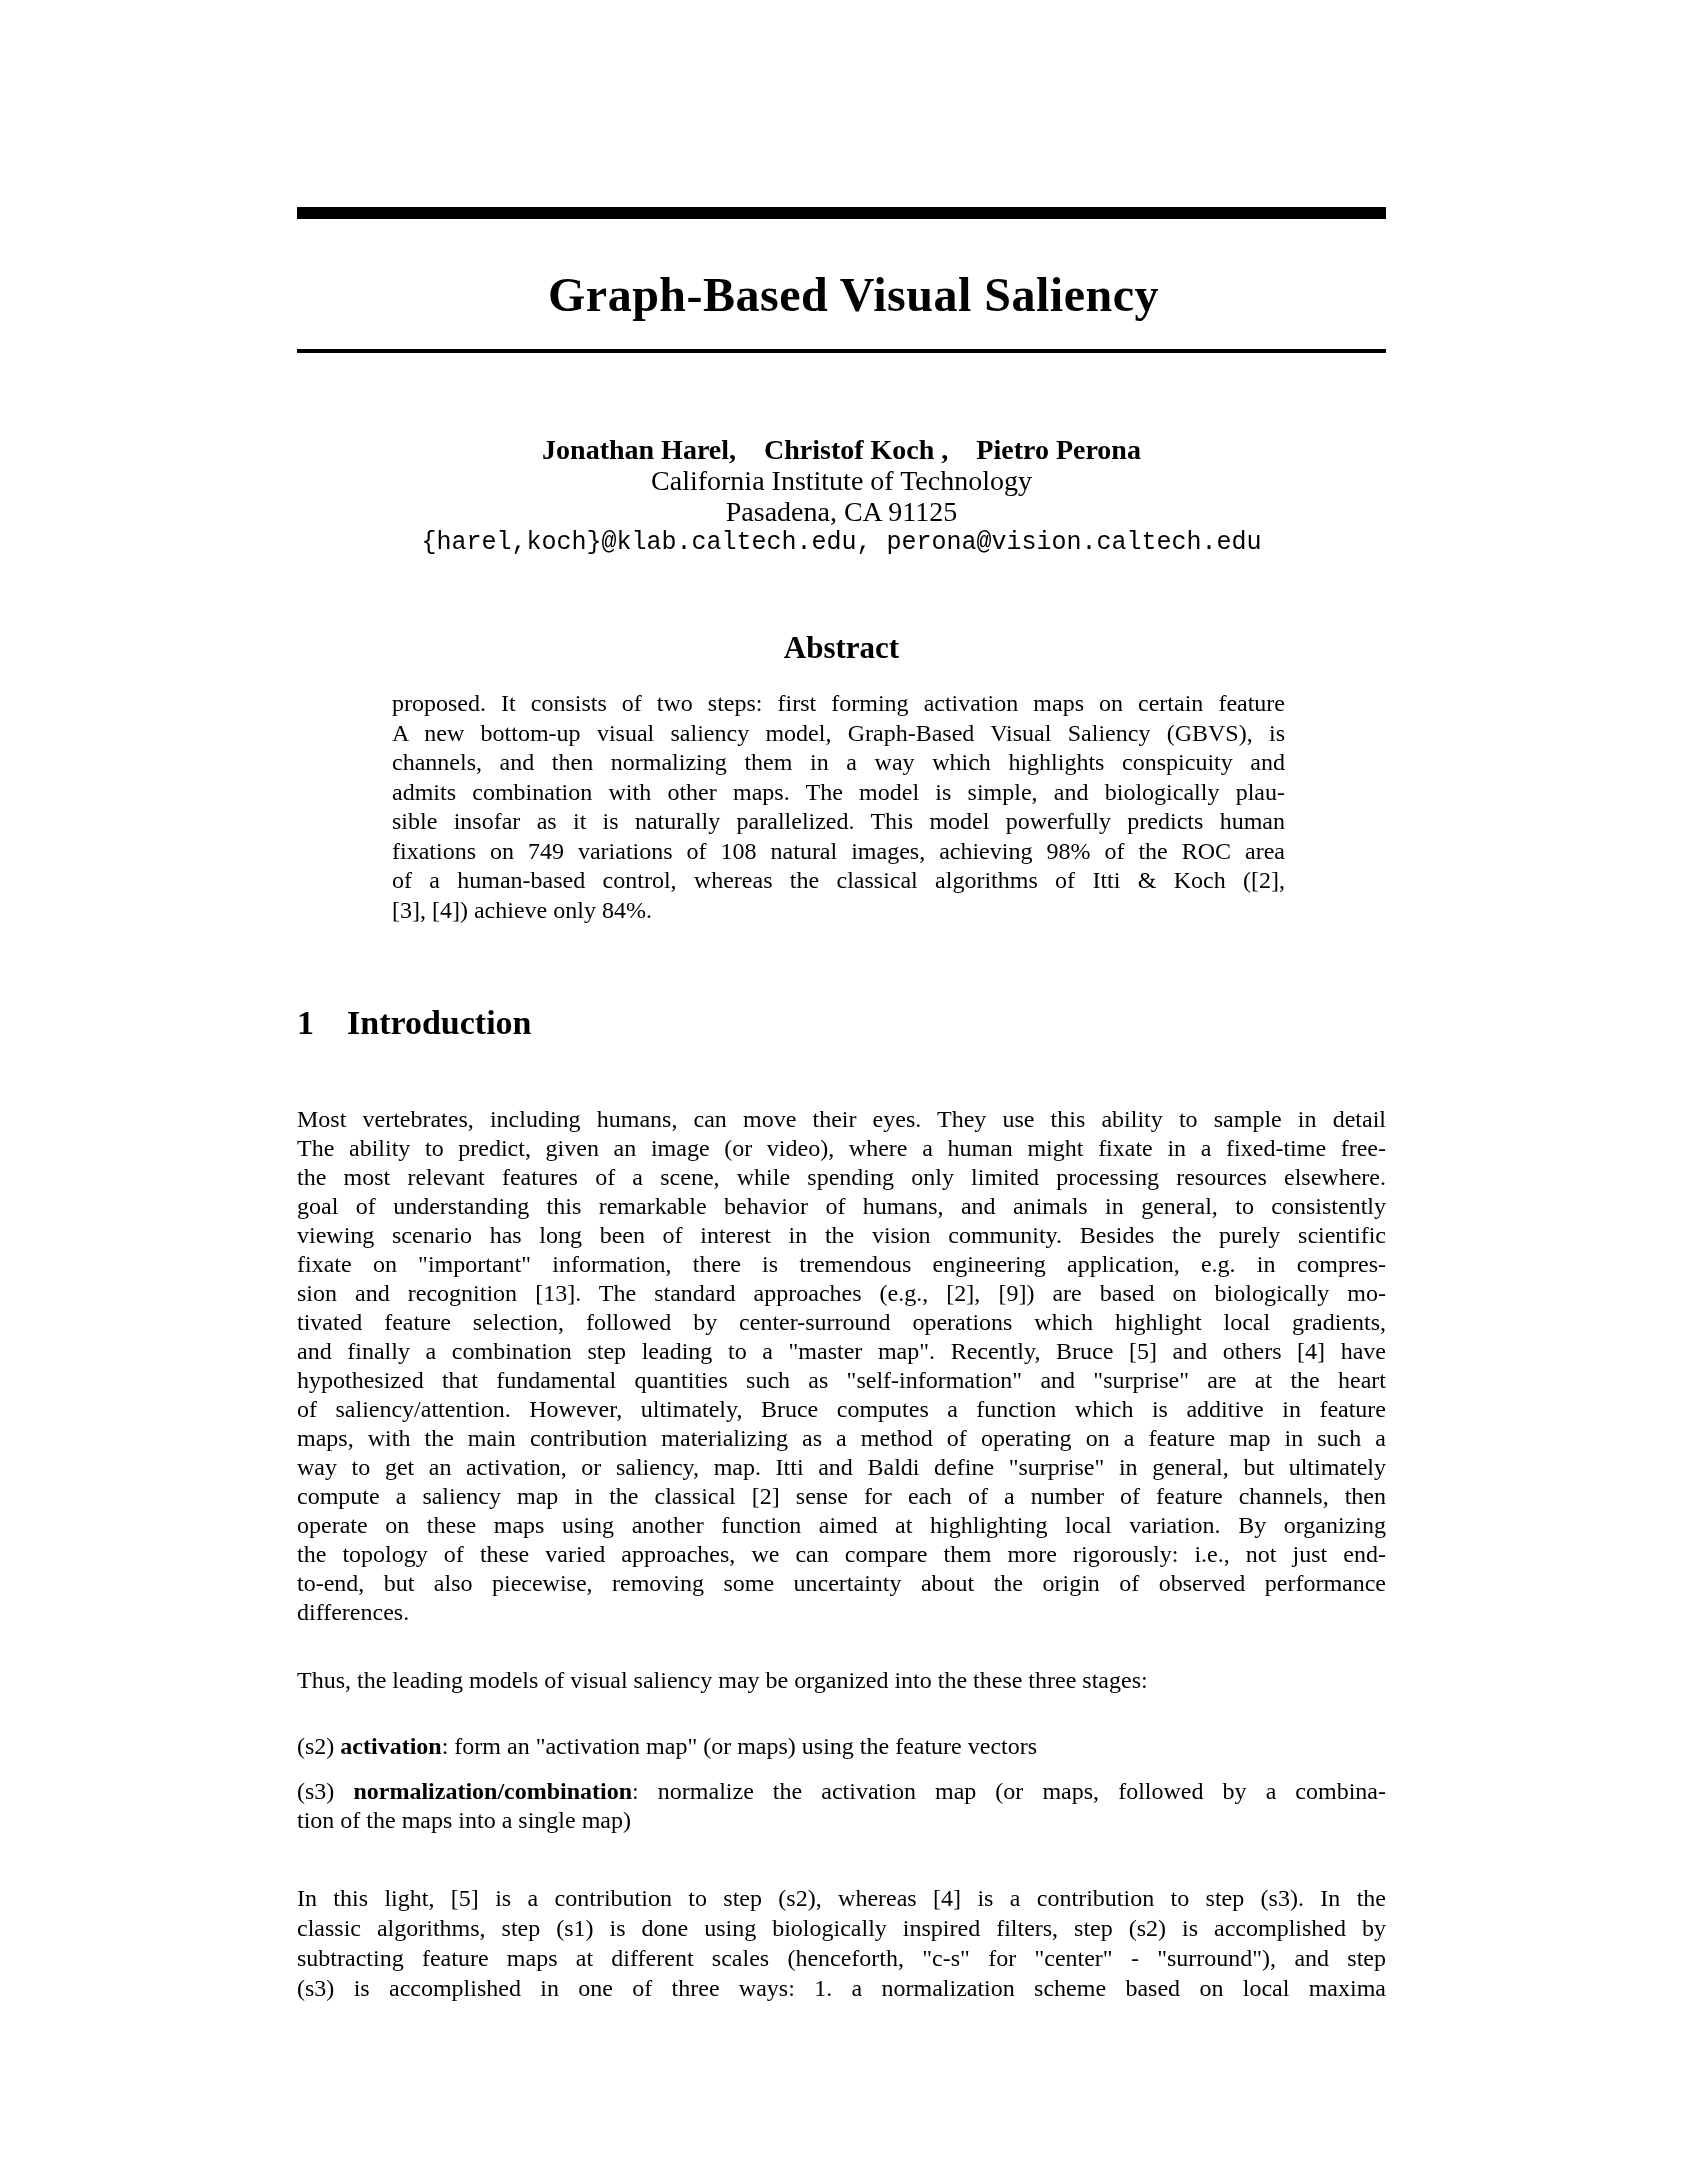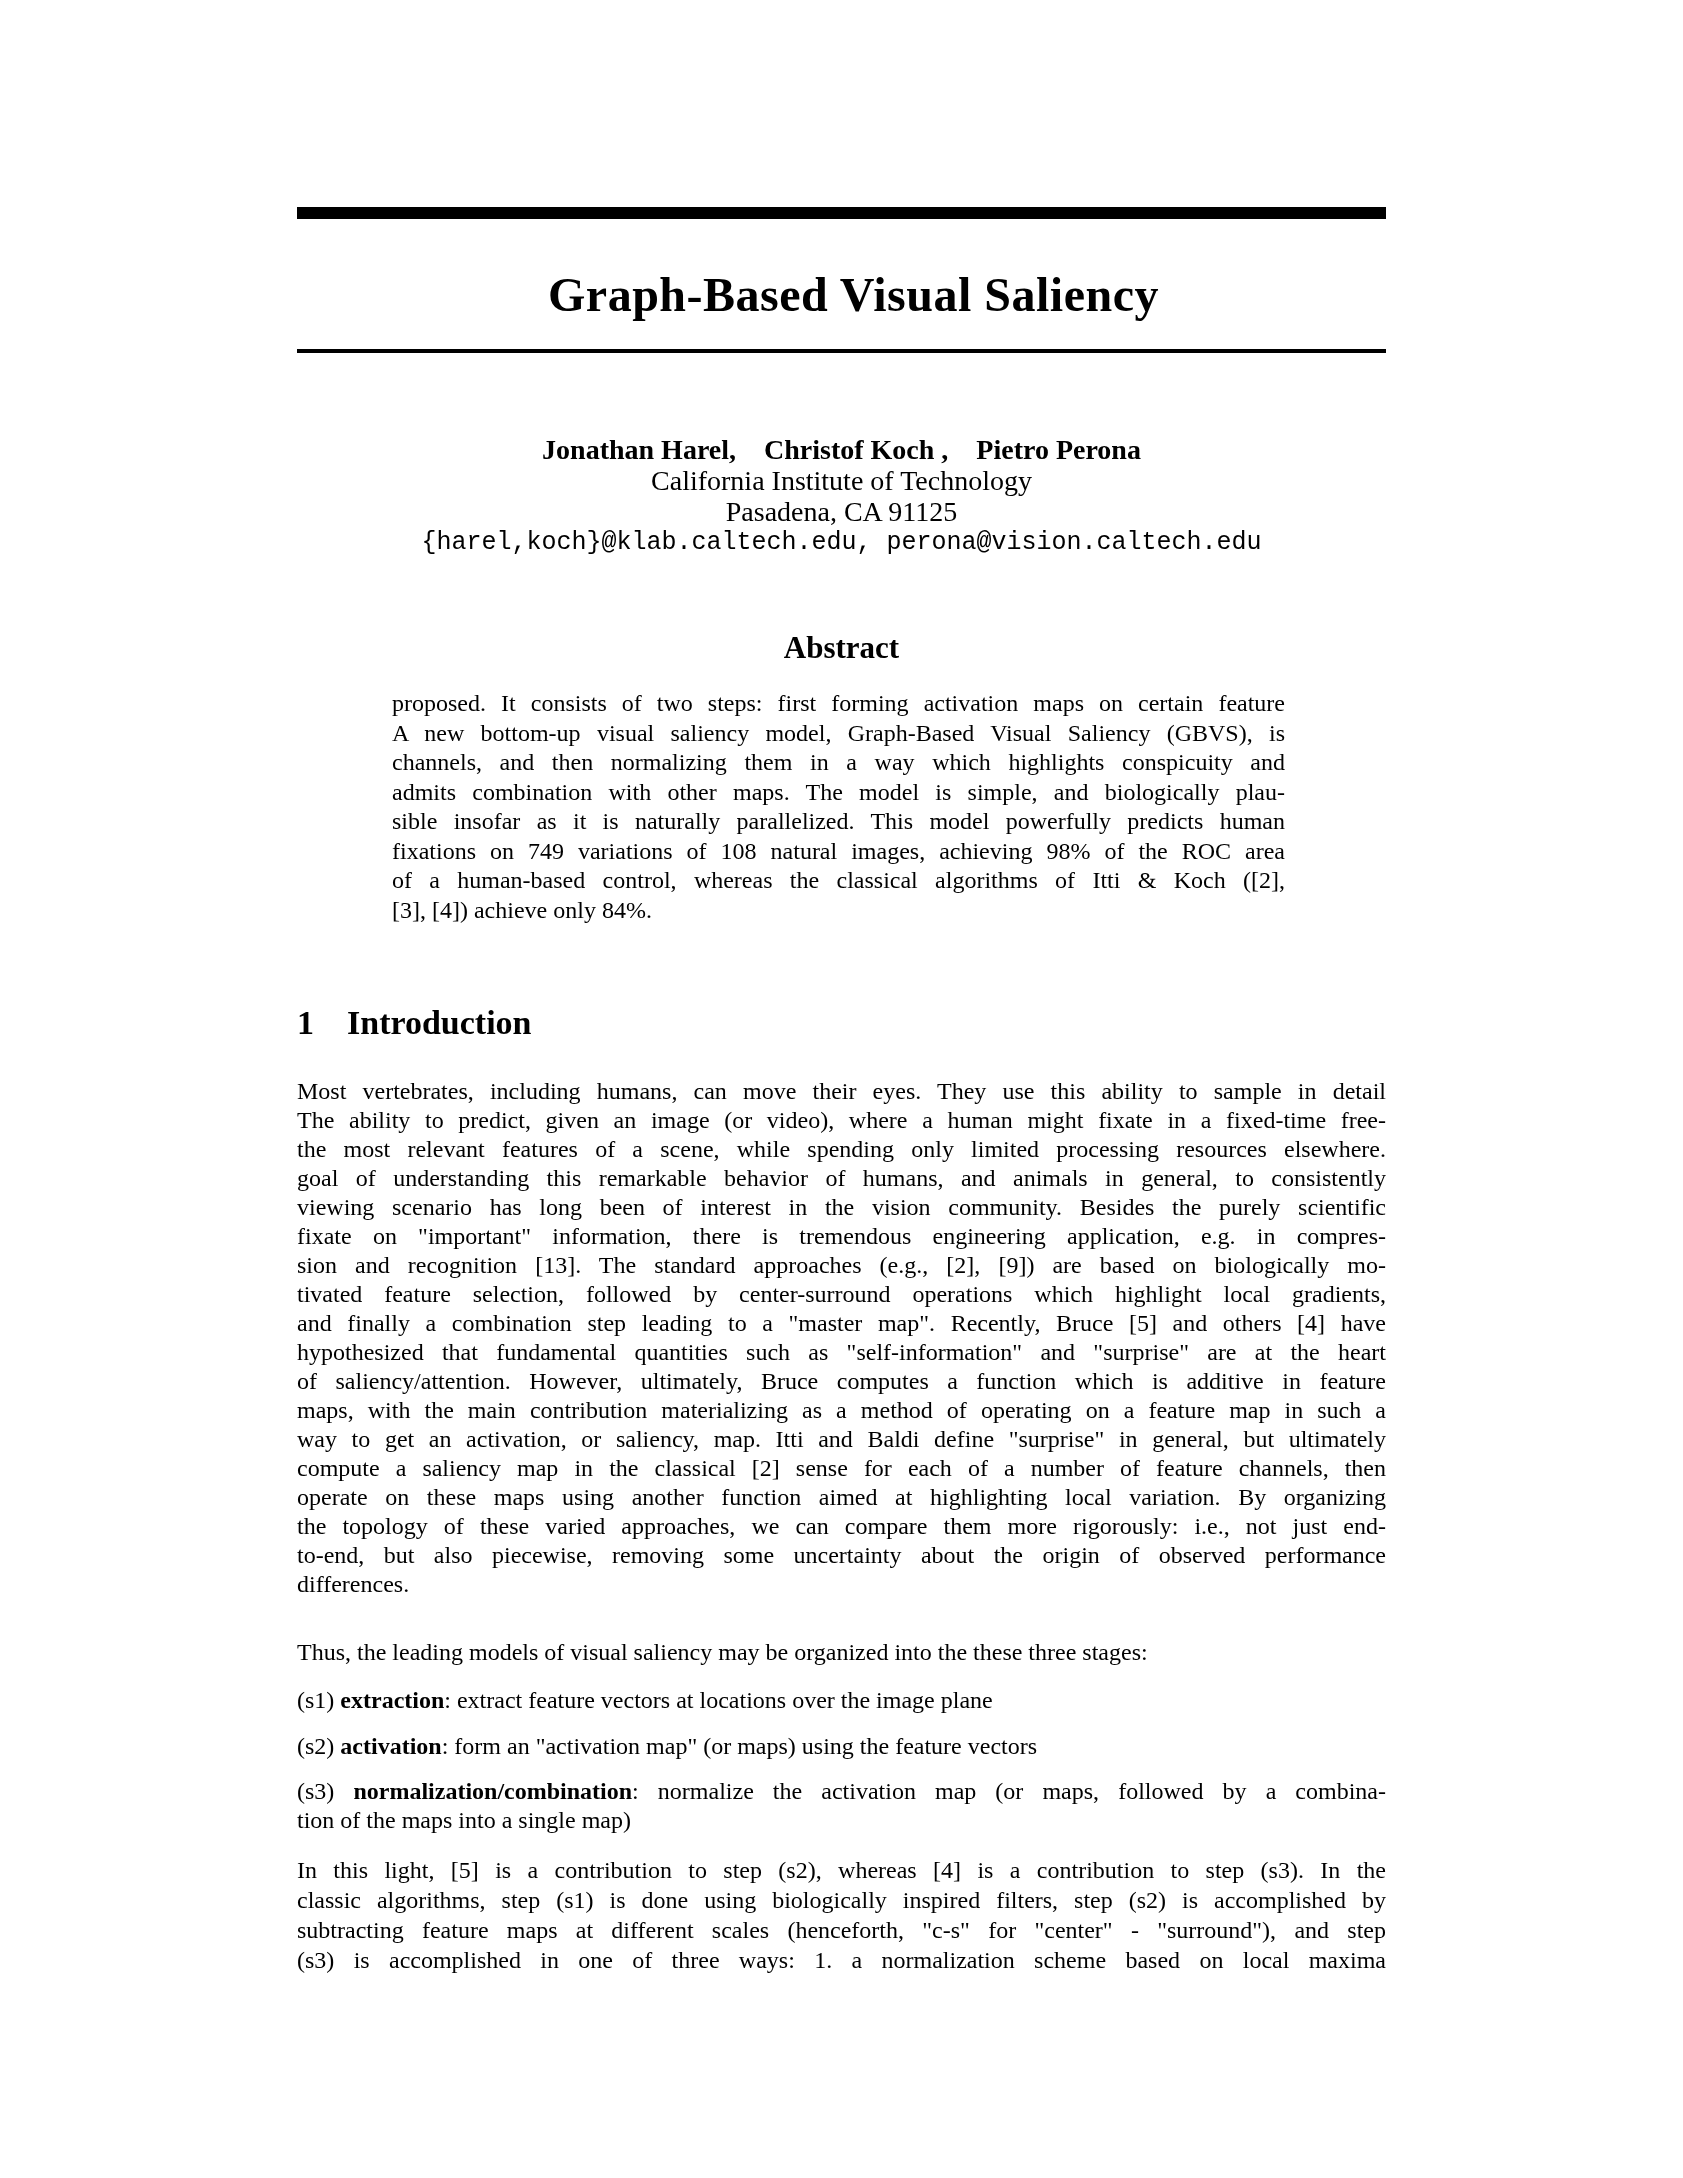--- a/index.html
+++ b/index.html
@@ -92,20 +92,21 @@
   }
   .section-number {
     display: inline-block;
     min-width: 50px;
   }
   .para {
     position: absolute;
     left: 297px;
     width: 1089px;
     font-size: 24px;
+    margin-top: 28px;
   }
   .p1 { top: 1077px; line-height: 29px; }
   .p2 { top: 1855px; line-height: 30px; }
   .thus-line { top: 1638px; line-height: 29px; }
   .stage { position: absolute; left: 297px; width: 1089px; font-size: 24px; line-height: 29px; }
   .stage-s1 { top: 1686px; }
   .stage-s2 { top: 1732px; }
   .stage-s3 { top: 1777px; }
   .line {
     text-align: justify;
@@ -167,23 +168,20 @@
       <div class="line">way to get an activation, or saliency, map. Itti and Baldi define "surprise" in general, but ultimately</div>
       <div class="line">compute a saliency map in the classical [2] sense for each of a number of feature channels, then</div>
       <div class="line">operate on these maps using another function aimed at highlighting local variation. By organizing</div>
       <div class="line">the topology of these varied approaches, we can compare them more rigorously: i.e., not just end-</div>
       <div class="line">to-end, but also piecewise, removing some uncertainty about the origin of observed performance</div>
       <div class="line last">differences.</div>
     </div>
 
   <div class="para thus-line">Thus, the leading models of visual saliency may be organized into the these three stages:</div>
 
-  <div class="stage stage-s1">
-    <span>(s1) </span><span class="stage-term">extraction</span><span>: extract feature vectors at locations over the image plane</span>
-  </div>
 
   <div class="stage stage-s2">
     <span>(s2) </span><span class="stage-term">activation</span><span>: form an "activation map" (or maps) using the feature vectors</span>
   </div>
 
   <div class="stage stage-s3">
     <div class="line"><span>(s3) </span><span class="stage-term">normalization/combination</span><span>: normalize the activation map (or maps, followed by a combina-</span></div>
     <div class="line last">tion of the maps into a single map)</div>
   </div>
 

